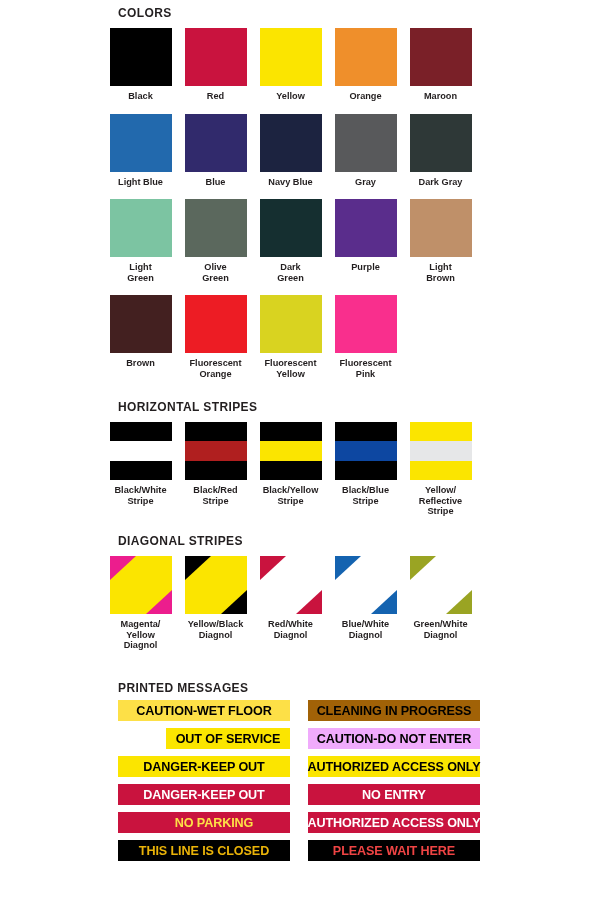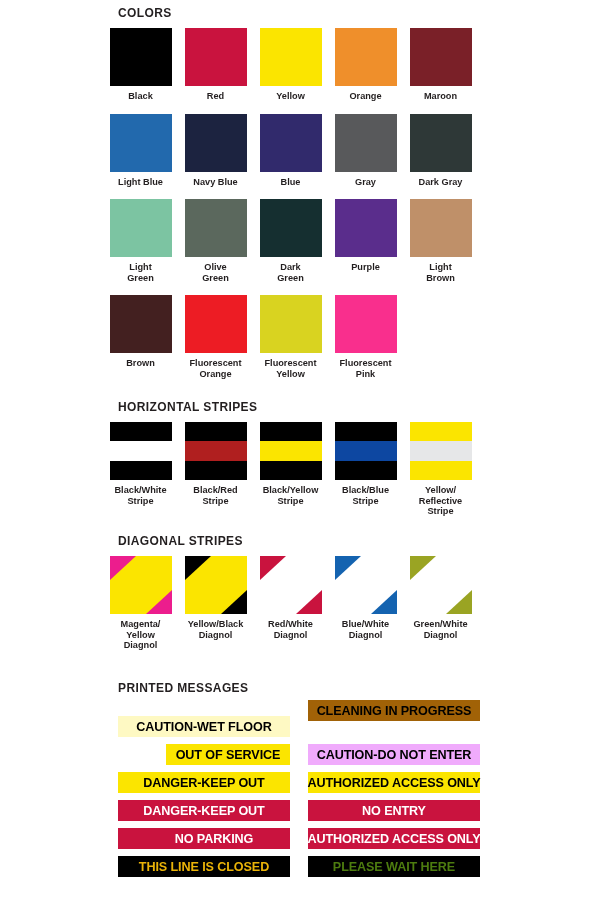--- a/index.html
+++ b/index.html
@@ -133,26 +133,26 @@
       </div>
       <div class="cell">
         <span class="swatch" style="background: rgb(122, 32, 40);"></span>
         <div class="cap">Maroon</div>
       </div>
       <div class="cell">
         <span class="swatch" style="background: rgb(34, 105, 173);"></span>
         <div class="cap">Light Blue</div>
       </div>
       <div class="cell">
+        <span class="swatch" style="background: rgb(49, 42, 108);"></span>
+        <div class="cap">Blue</div>
+      </div>
+      <div class="cell">
         <span class="swatch" style="background: rgb(28, 35, 64);"></span>
         <div class="cap">Navy Blue</div>
-      </div>
-      <div class="cell">
-        <span class="swatch" style="background: rgb(49, 42, 108);"></span>
-        <div class="cap">Blue</div>
       </div>
       <div class="cell">
         <span class="swatch" style="background: rgb(88, 89, 91);"></span>
         <div class="cap">Gray</div>
       </div>
       <div class="cell">
         <span class="swatch" style="background: rgb(46, 56, 55);"></span>
         <div class="cap">Dark Gray</div>
       </div>
       <div class="cell">
@@ -299,27 +299,27 @@
           </svg>
         </span>
         <div class="cap">Green/White
 Diagnol</div>
       </div>
     </div>
 
   <div class="section-title" style="top:681px">PRINTED MESSAGES</div>
 
   <div class="messages" id="messages-grid">
-      <div class="band" style="background: #fef9c3; color: rgb(0, 0, 0); margin-top: 16px;">CAUTION-WET FLOOR</div>
+      <div class="band" style="background: #fde047; color: rgb(0, 0, 0);">CAUTION-WET FLOOR</div>
       <div class="band" style="background: #a16207; color: rgb(0, 0, 0);">CLEANING IN PROGRESS</div>
       <div class="band" style="background: rgb(251, 229, 0); color: rgb(0, 0, 0); margin-left: 48px;">OUT OF SERVICE</div>
       <div class="band" style="background: #f0abfc; color: rgb(0, 0, 0);">CAUTION-DO NOT ENTER</div>
       <div class="band" style="background: rgb(251, 229, 0); color: rgb(0, 0, 0);">DANGER-KEEP OUT</div>
       <div class="band" style="background: rgb(251, 229, 0); color: rgb(0, 0, 0);">AUTHORIZED ACCESS ONLY</div>
       <div class="band" style="background: rgb(201, 19, 62); color: rgb(255, 255, 255);">DANGER-KEEP OUT</div>
       <div class="band" style="background: rgb(201, 19, 62); color: rgb(255, 255, 255);">NO ENTRY</div>
-      <div class="band" style="background: rgb(201, 19, 62); color: #ffffff; padding-left: 20px;">NO PARKING</div>
+      <div class="band" style="background: rgb(201, 19, 62); color: #fde047; padding-left: 20px;">NO PARKING</div>
       <div class="band" style="background: rgb(201, 19, 62); color: rgb(255, 255, 255);">AUTHORIZED ACCESS ONLY</div>
       <div class="band" style="background: rgb(0, 0, 0); color: #eab308;">THIS LINE IS CLOSED</div>
-      <div class="band" style="background: rgb(0, 0, 0); color: #4d7c0f;">PLEASE WAIT HERE</div>
+      <div class="band" style="background: rgb(0, 0, 0); color: #ef4444;">PLEASE WAIT HERE</div>
     </div>
 
 </div>
 
 </body></html>

